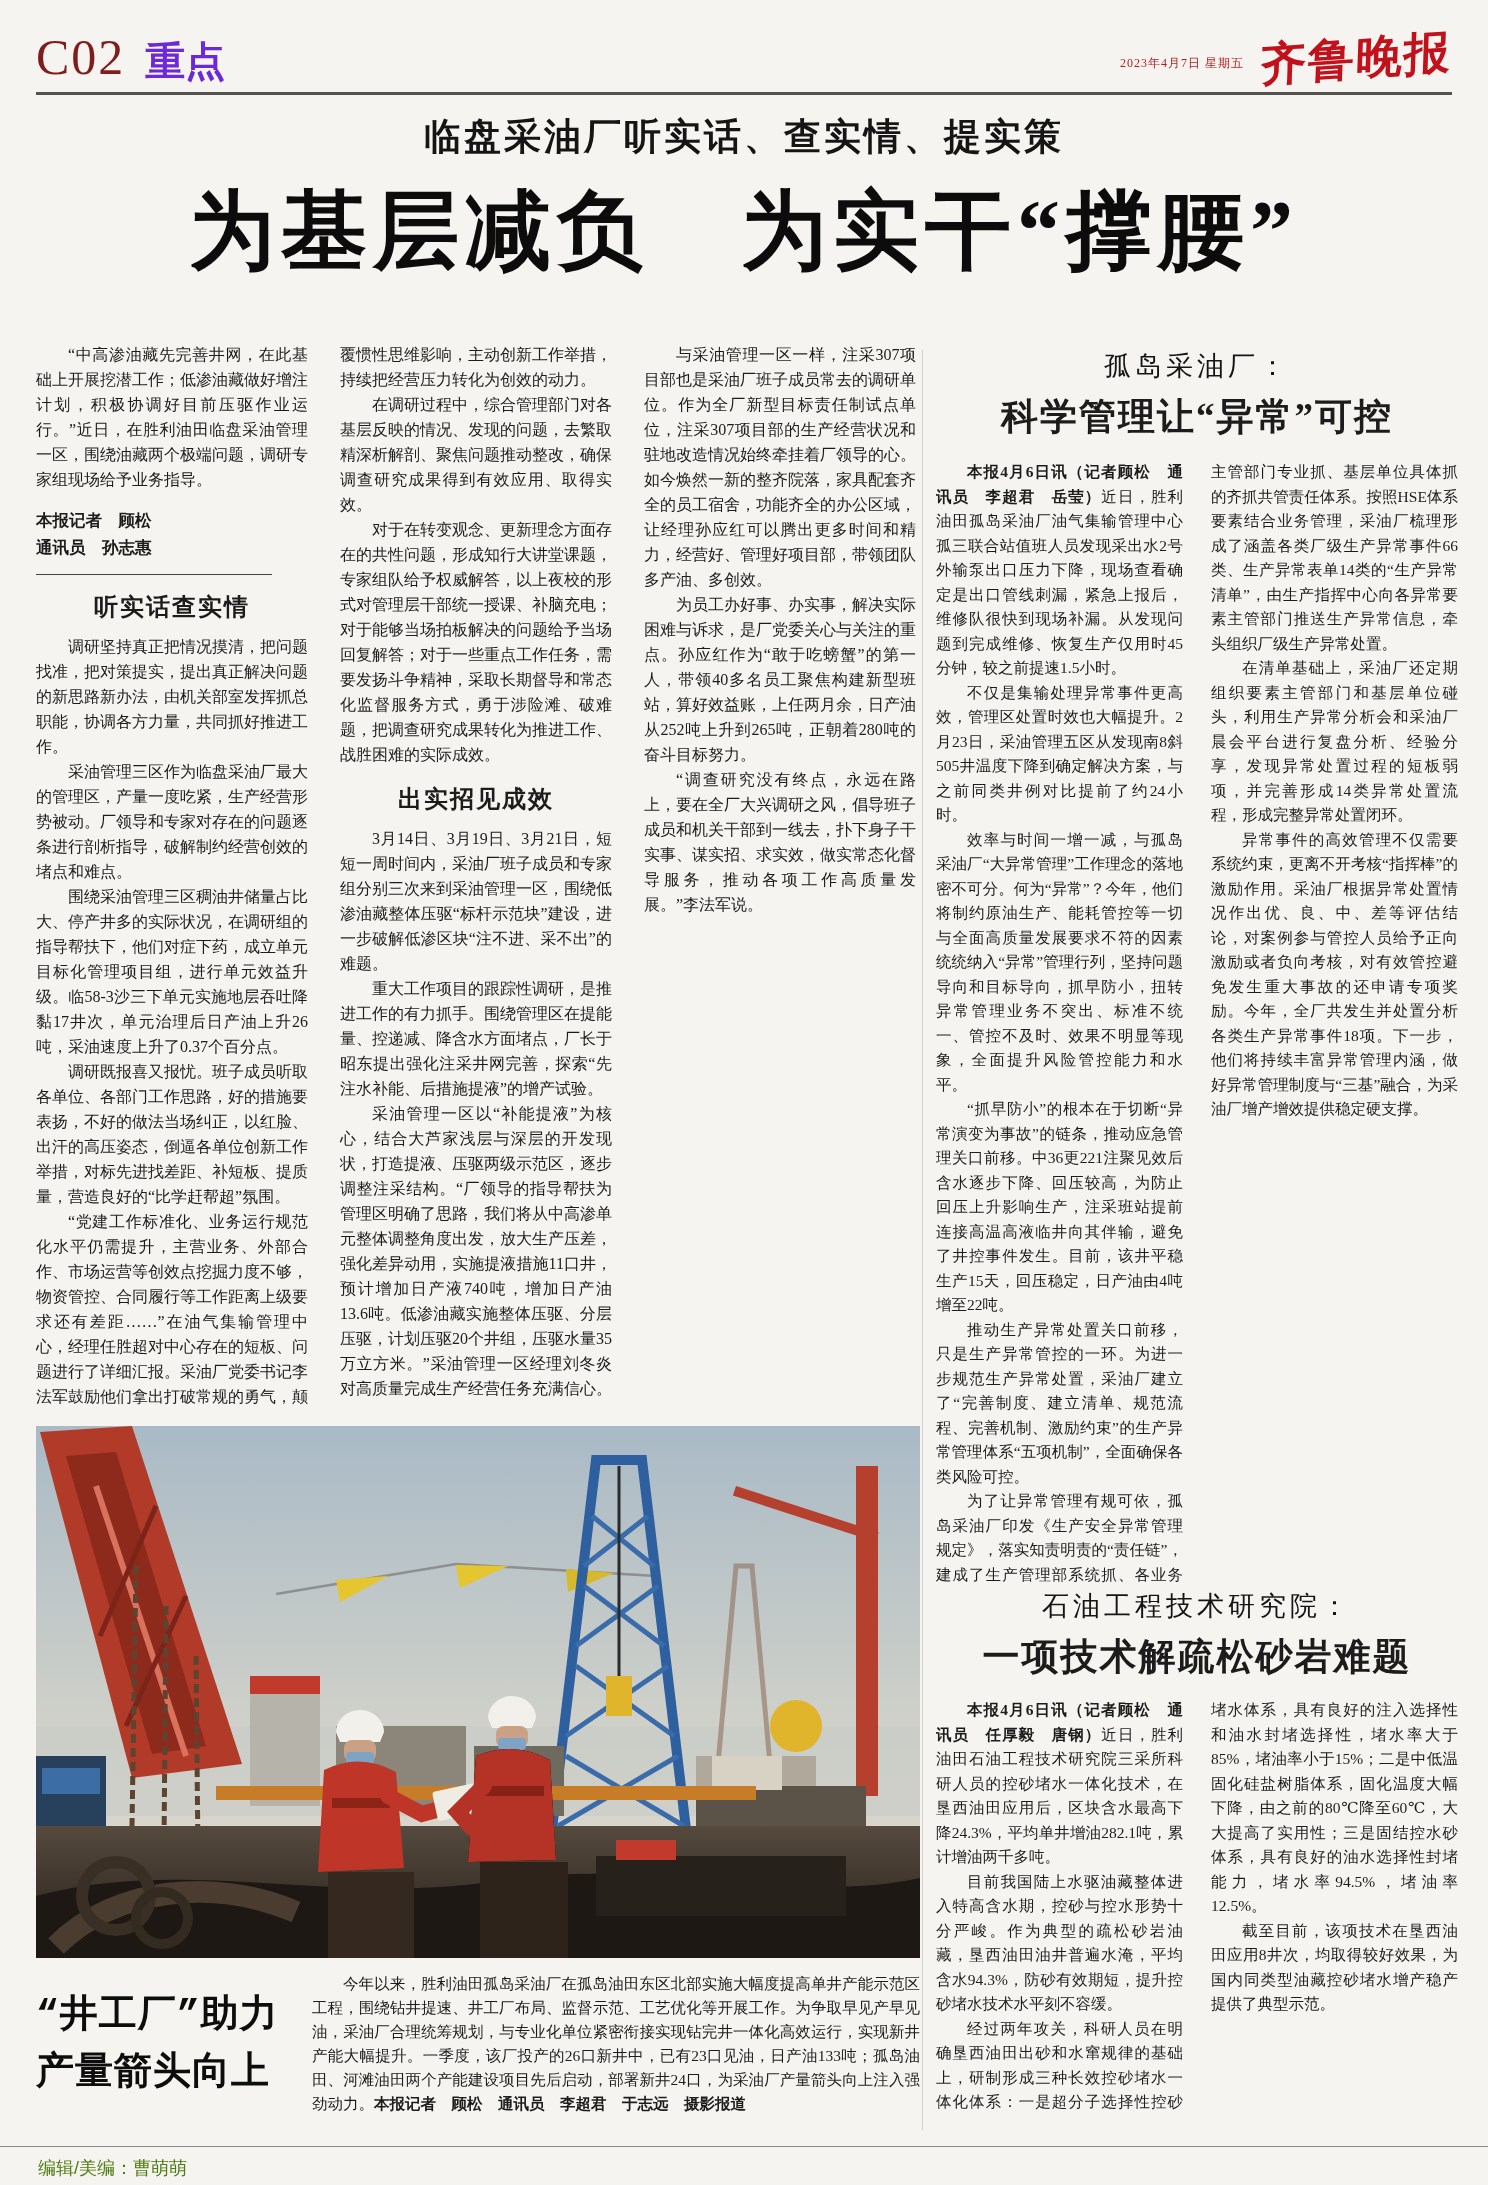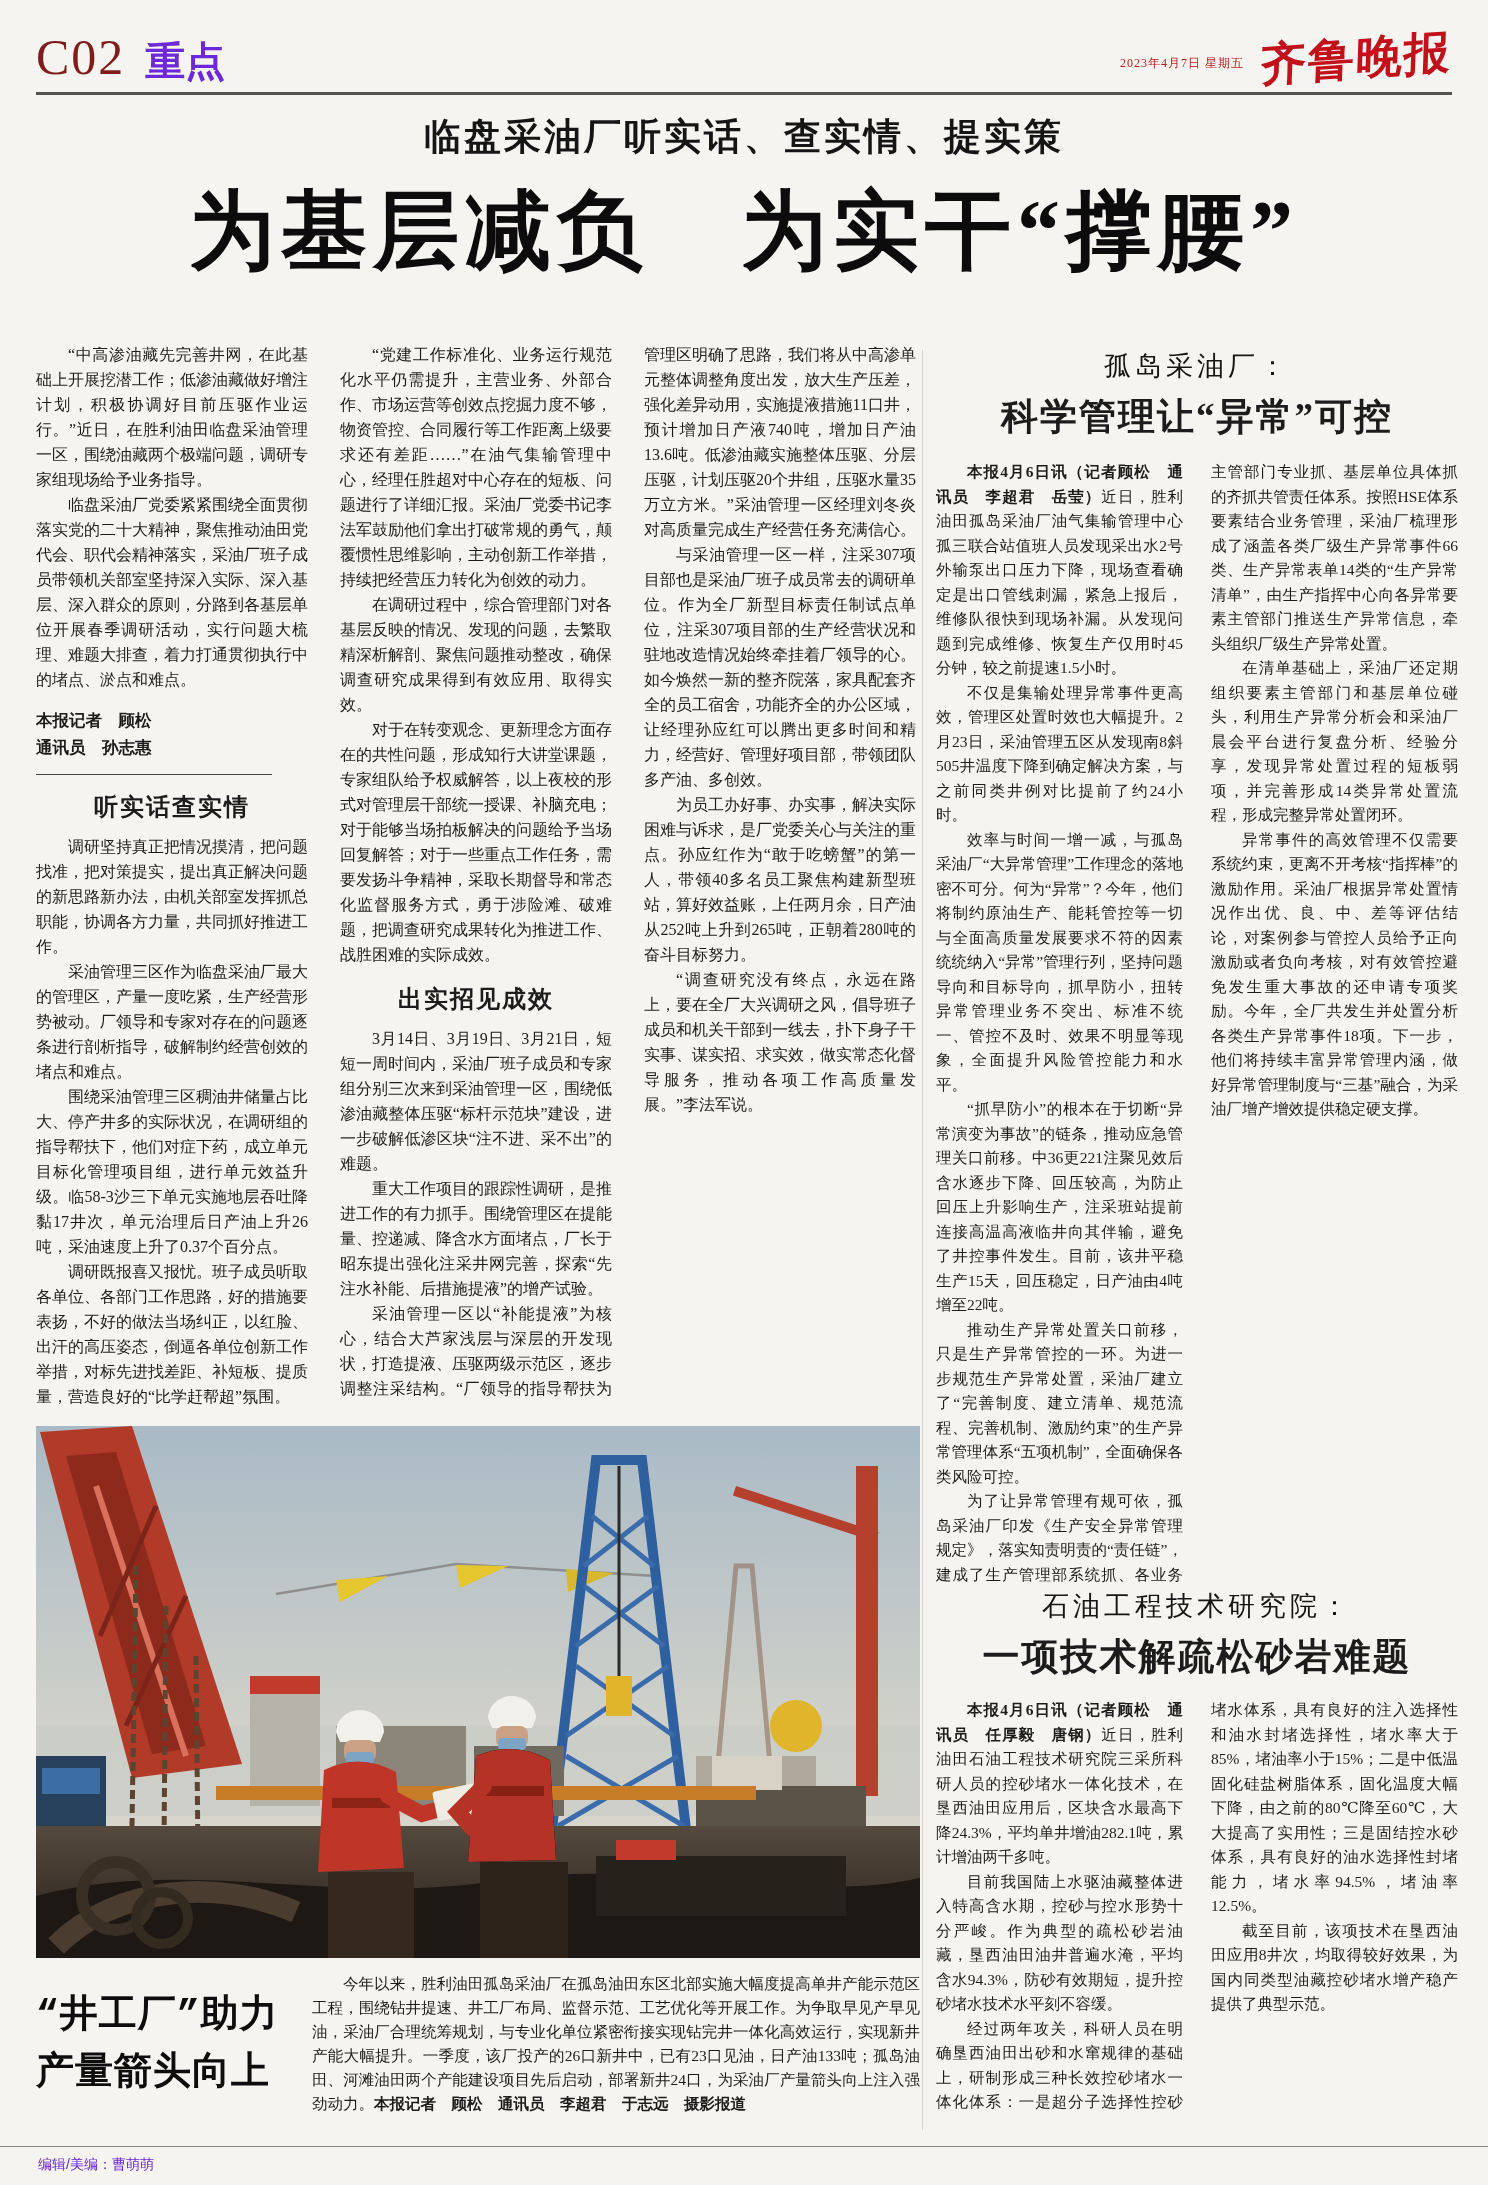--- a/index.html
+++ b/index.html
@@ -55,21 +55,21 @@
   .news-photo{left:36px;top:1426px;width:884px;height:532px;background:#9fb0ba;overflow:hidden;}
   .news-photo svg{display:block;}
 
   
   .caption-area{left:36px;top:1972px;width:884px;display:flex;gap:26px;align-items:center;}
   .photo-title{width:250px;font-size:38px;font-weight:bold;line-height:1.5;letter-spacing:1px;color:#0d0d0d;font-family:Liberation Mono, monospace;}
   .caption-text{flex:1;margin:0;font-size:15.5px;line-height:24px;text-align:justify;text-indent:2em;}
 
   
   .footer-rule{left:0;right:0;top:2146px;height:1px;background:#8b8a86;}
-  .footer-credit{left:38px;top:2156px;font-size:14px;color:#6d28d9;
+  .footer-credit{left:38px;top:2156px;font-size:18px;color:#4d7c0f;
     font-family:"Liberation Sans","DejaVu Sans",sans-serif;}
 </style>
 </head>
 <body>
 
 <div class="abs page-header">
   <div class="header-left">
     <span class="section-code">C02</span>
     <span class="section-name">重点</span>
   </div>
@@ -80,21 +80,20 @@
 </div>
 <div class="abs header-rule"></div>
 
 <div class="abs headline-block">
   <div class="lead-kicker">临盘采油厂听实话、查实情、提实策</div>
   <div class="lead-headline">为基层减负　为实干“撑腰”</div>
 </div>
 
 <div class="abs lead-flow">
   <p class="para">“中高渗油藏先完善井网，在此基础上开展挖潜工作；低渗油藏做好增注计划，积极协调好目前压驱作业运行。”近日，在胜利油田临盘采油管理一区，围绕油藏两个极端问题，调研专家组现场给予业务指导。</p>
-  <p class="para">临盘采油厂党委紧紧围绕全面贯彻落实党的二十大精神，聚焦推动油田党代会、职代会精神落实，采油厂班子成员带领机关部室坚持深入实际、深入基层、深入群众的原则，分路到各基层单位开展春季调研活动，实行问题大梳理、难题大排查，着力打通贯彻执行中的堵点、淤点和难点。</p>
   <div class="byline-block">
     <p>本报记者　顾松</p>
     <p>通讯员　孙志惠</p>
   </div>
   <hr class="byline-rule">
   <h3 class="subhead">听实话查实情</h3>
   <div>
       <p class="para">调研坚持真正把情况摸清，把问题找准，把对策提实，提出真正解决问题的新思路新办法，由机关部室发挥抓总职能，协调各方力量，共同抓好推进工作。</p>
       <p class="para">采油管理三区作为临盘采油厂最大的管理区，产量一度吃紧，生产经营形势被动。厂领导和专家对存在的问题逐条进行剖析指导，破解制约经营创效的堵点和难点。</p>
       <p class="para">围绕采油管理三区稠油井储量占比大、停产井多的实际状况，在调研组的指导帮扶下，他们对症下药，成立单元目标化管理项目组，进行单元效益升级。临58-3沙三下单元实施地层吞吐降黏17井次，单元治理后日产油上升26吨，采油速度上升了0.37个百分点。</p>

